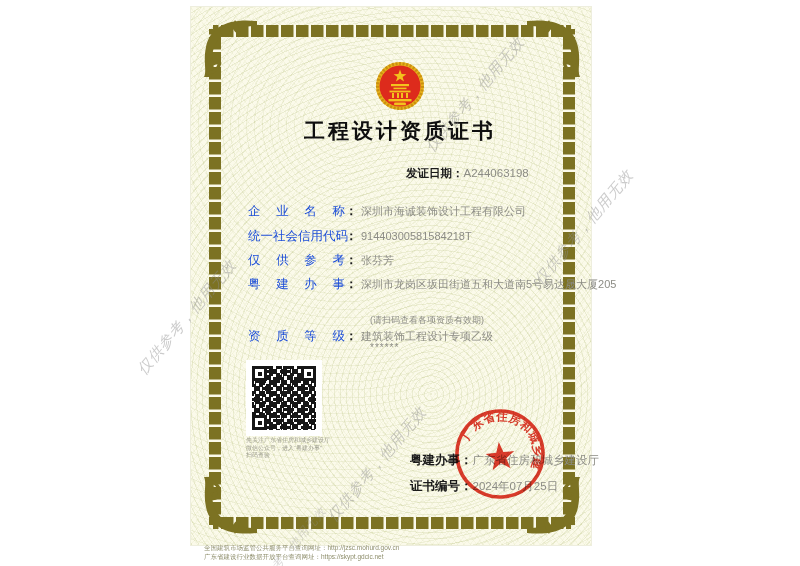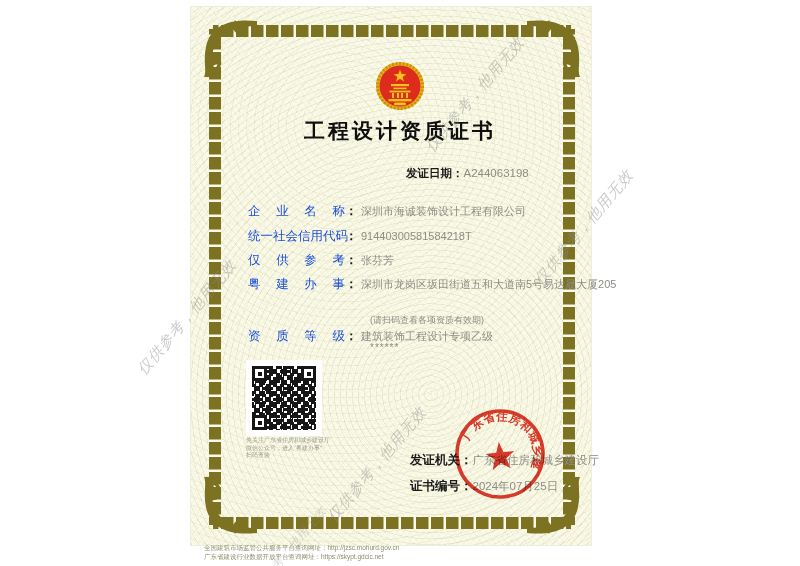--- a/index.html
+++ b/index.html
@@ -141,21 +141,21 @@
       <div class="qr-eye tl"></div>
       <div class="qr-eye tr"></div>
       <div class="qr-eye bl"></div>
     </div>
   </div>
   <div class="qr-caption">先关注广东省住房和城乡建设厅
 微信公众号，进入“粤建办事”
 扫码查验</div>
 
   <div class="issue" style="top:452px">
-    <span class="lbl">发证机关：</span><span class="val">广东省住房和城乡建设厅</span>
+    <span class="lbl">粤建办事：</span><span class="val">广东省住房和城乡建设厅</span>
   </div>
   <div class="issue" style="top:478px">
     <span class="lbl">证书编号：</span><span class="val">2024年07月25日</span>
   </div>
 
   <svg class="seal" viewBox="0 0 96 96">
     <circle cx="48" cy="48" r="43" fill="none" stroke="#dd2b1c" stroke-width="3.6"></circle>
     <path id="arcSeal" d="M 16.5,61 A 34,34 0 1 1 79.5,61" fill="none"></path>
     <text font-size="11.5" font-weight="bold" fill="#dd2b1c" letter-spacing="0.5">
       <textPath href="#arcSeal" startOffset="30">广东省住房和城乡建设厅</textPath>

